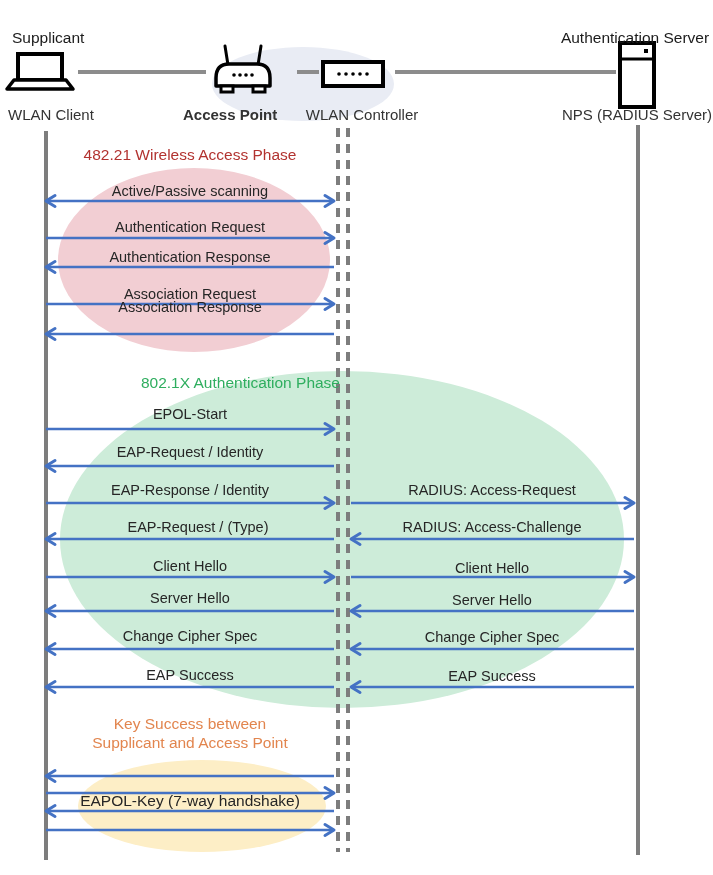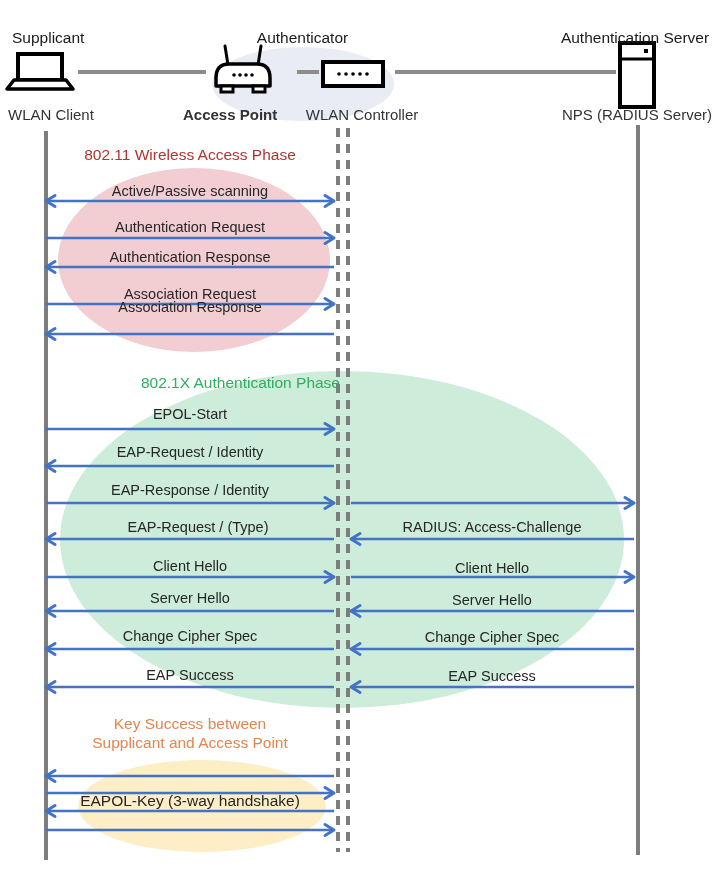--- a/index.html
+++ b/index.html
@@ -66,21 +66,20 @@
   <div class="conn a"></div>
   <div class="conn b"></div>
   <div class="conn c"></div>
 
   <div class="lifeline ll-left"></div>
   <div class="ll-dash a"></div>
   <div class="ll-dash b"></div>
   <div class="lifeline ll-right"></div>
 
   <div class="role-label rl-supplicant">Supplicant</div>
-  <div class="role-label rl-authenticator">Authenticator</div>
   <div class="role-label rl-server">Authentication Server</div>
 
   <svg class="icon" style="left:5px;top:50px" width="72" height="44" viewBox="0 0 72 44">
     <rect x="13" y="4" width="44" height="26" fill="#fff" stroke="#000" stroke-width="4"></rect>
     <path d="M9 30 L61 30 L68 39 L2 39 Z" fill="#fff" stroke="#000" stroke-width="3.5" stroke-linejoin="round"></path>
   </svg>
   <svg class="icon" style="left:213px;top:44px" width="60" height="54" viewBox="0 0 60 54">
     <line x1="15" y1="21" x2="12" y2="2" stroke="#000" stroke-width="3" stroke-linecap="round"></line>
     <line x1="45" y1="21" x2="48" y2="2" stroke="#000" stroke-width="3" stroke-linecap="round"></line>
     <path d="M3 42 L3 34 Q3 20 16 20 L44 20 Q57 20 57 34 L57 42 Z" fill="#fff" stroke="#000" stroke-width="3.5" stroke-linejoin="round"></path>
@@ -103,21 +102,21 @@
     <rect x="3" y="3" width="34" height="64" fill="#fff" stroke="#000" stroke-width="4"></rect>
     <line x1="3" y1="19" x2="37" y2="19" stroke="#000" stroke-width="3"></line>
     <rect x="27" y="9" width="4" height="4" fill="#000"></rect>
   </svg>
 
   <div class="dev-label dl-client">WLAN Client</div>
   <div class="dev-label dl-ap">Access Point</div>
   <div class="dev-label dl-wlc">WLAN Controller</div>
   <div class="dev-label dl-nps">NPS (RADIUS Server)</div>
 
-  <div class="phase-title pt1">802.11 Wireless Access Phase</div>
+  <div class="phase-title pt1">482.21 Wireless Access Phase</div>
   <div class="phase-title pt2">802.1X Authentication Phase</div>
   <div class="phase-title pt3">
     <div>Key Success between</div>
     <div>Supplicant and Access Point</div>
   </div>
 
   <svg id="arrows" width="713" height="875" viewBox="0 0 713 875">
       <g>
         <line x1="46" y1="201" x2="334" y2="201" stroke="#4472c4" stroke-width="2.5"></line>
         <polyline points="325,195.5 334,201 325,206.5" fill="none" stroke="#4472c4" stroke-width="3" stroke-linecap="round" stroke-linejoin="round"></polyline>
@@ -215,26 +214,27 @@
 
   <div id="label-layer">
       <div class="msg-label" style="left: 190px; top: 182px;">Active/Passive scanning</div>
       <div class="msg-label" style="left: 190px; top: 218px;">Authentication Request</div>
       <div class="msg-label" style="left: 190px; top: 248px;">Authentication Response</div>
       <div class="msg-label" style="left: 190px; top: 285px;">Association Request</div>
       <div class="msg-label" style="left: 190px; top: 298px;">Association Response</div>
       <div class="msg-label" style="left: 190px; top: 405px;">EPOL-Start</div>
       <div class="msg-label" style="left: 190px; top: 443px;">EAP-Request / Identity</div>
       <div class="msg-label" style="left: 190px; top: 481px;">EAP-Response / Identity</div>
+      <div class="msg-label" style="left: 492px; top: 481px;">RADIUS: Access-Request</div>
       <div class="msg-label" style="left: 190px; top: 518px; margin-left: 8px;">EAP-Request / (Type)</div>
       <div class="msg-label" style="left: 492px; top: 518px;">RADIUS: Access-Challenge</div>
       <div class="msg-label" style="left: 190px; top: 557px;">Client Hello</div>
       <div class="msg-label" style="left: 492px; top: 559px;">Client Hello</div>
       <div class="msg-label" style="left: 190px; top: 589px;">Server Hello</div>
       <div class="msg-label" style="left: 492px; top: 591px;">Server Hello</div>
       <div class="msg-label" style="left: 190px; top: 627px;">Change Cipher Spec</div>
       <div class="msg-label" style="left: 492px; top: 628px;">Change Cipher Spec</div>
       <div class="msg-label" style="left: 190px; top: 666px;">EAP Success</div>
       <div class="msg-label" style="left: 492px; top: 667px;">EAP Success</div>
-      <div class="msg-label" style="left: 190px; top: 792px; font-size: 15.5px;">EAPOL-Key (3-way handshake)</div>
+      <div class="msg-label" style="left: 190px; top: 792px; font-size: 15.5px;">EAPOL-Key (7-way handshake)</div>
     </div>
 
 </div>
 
 </body></html>

